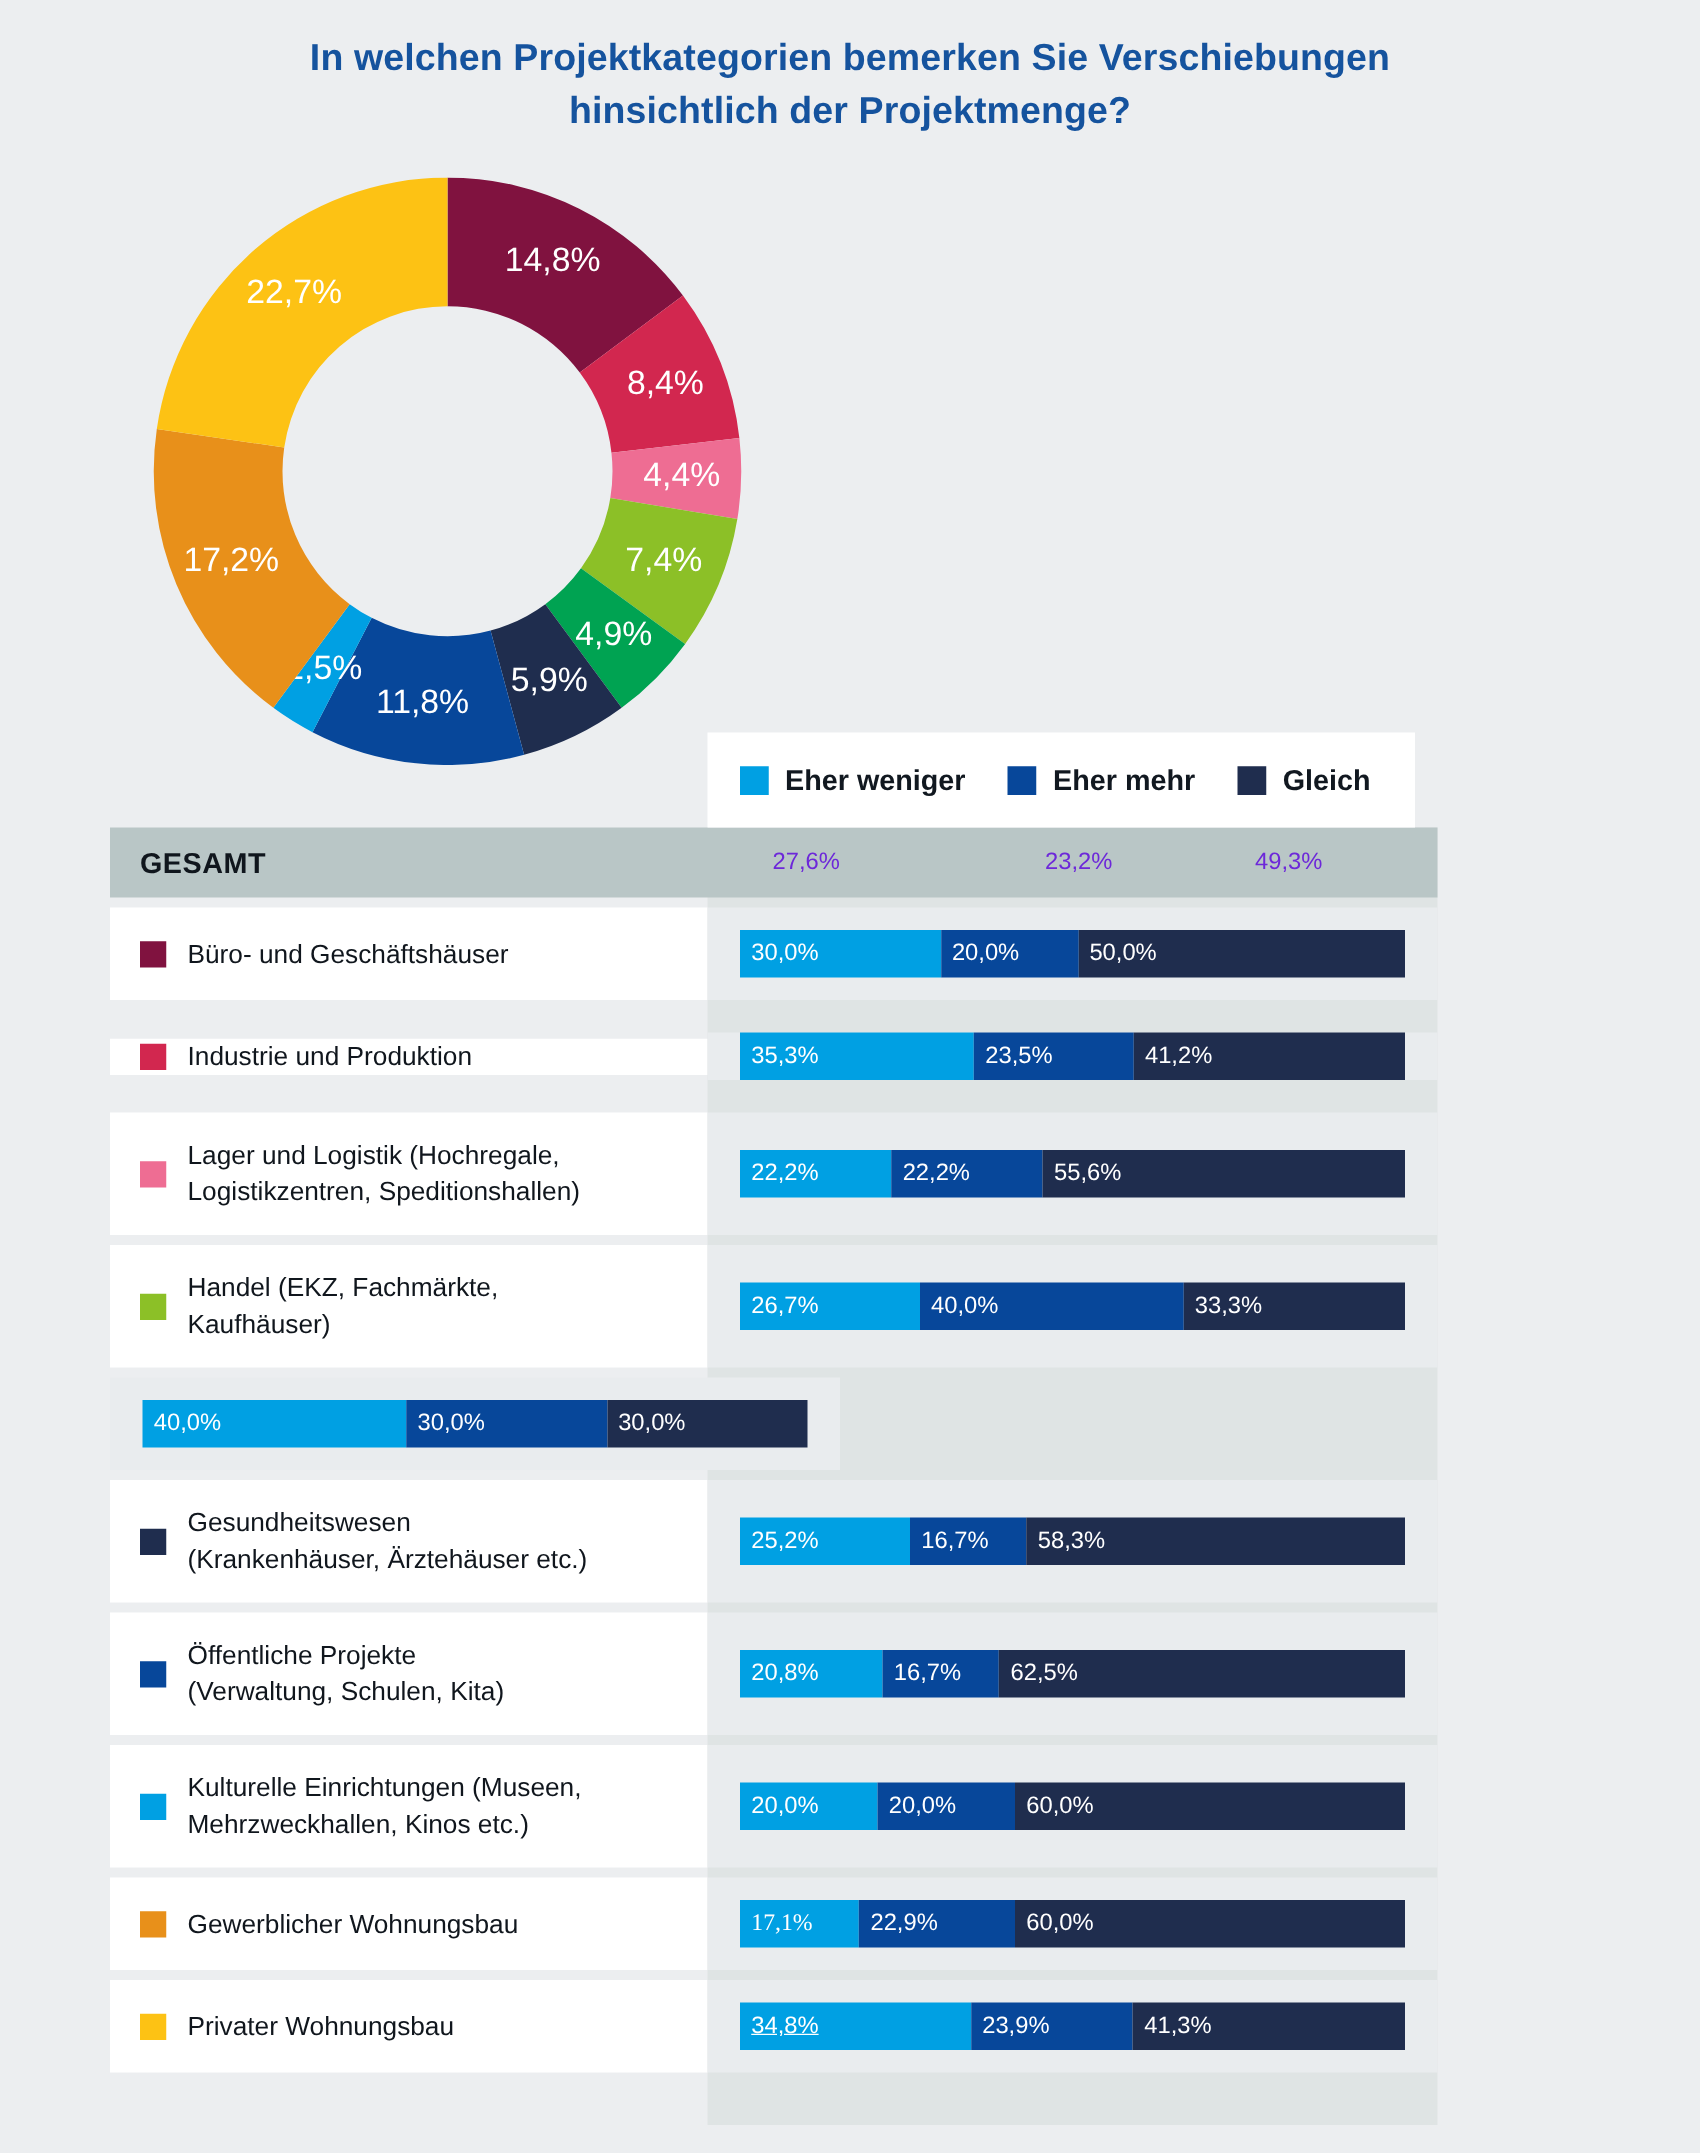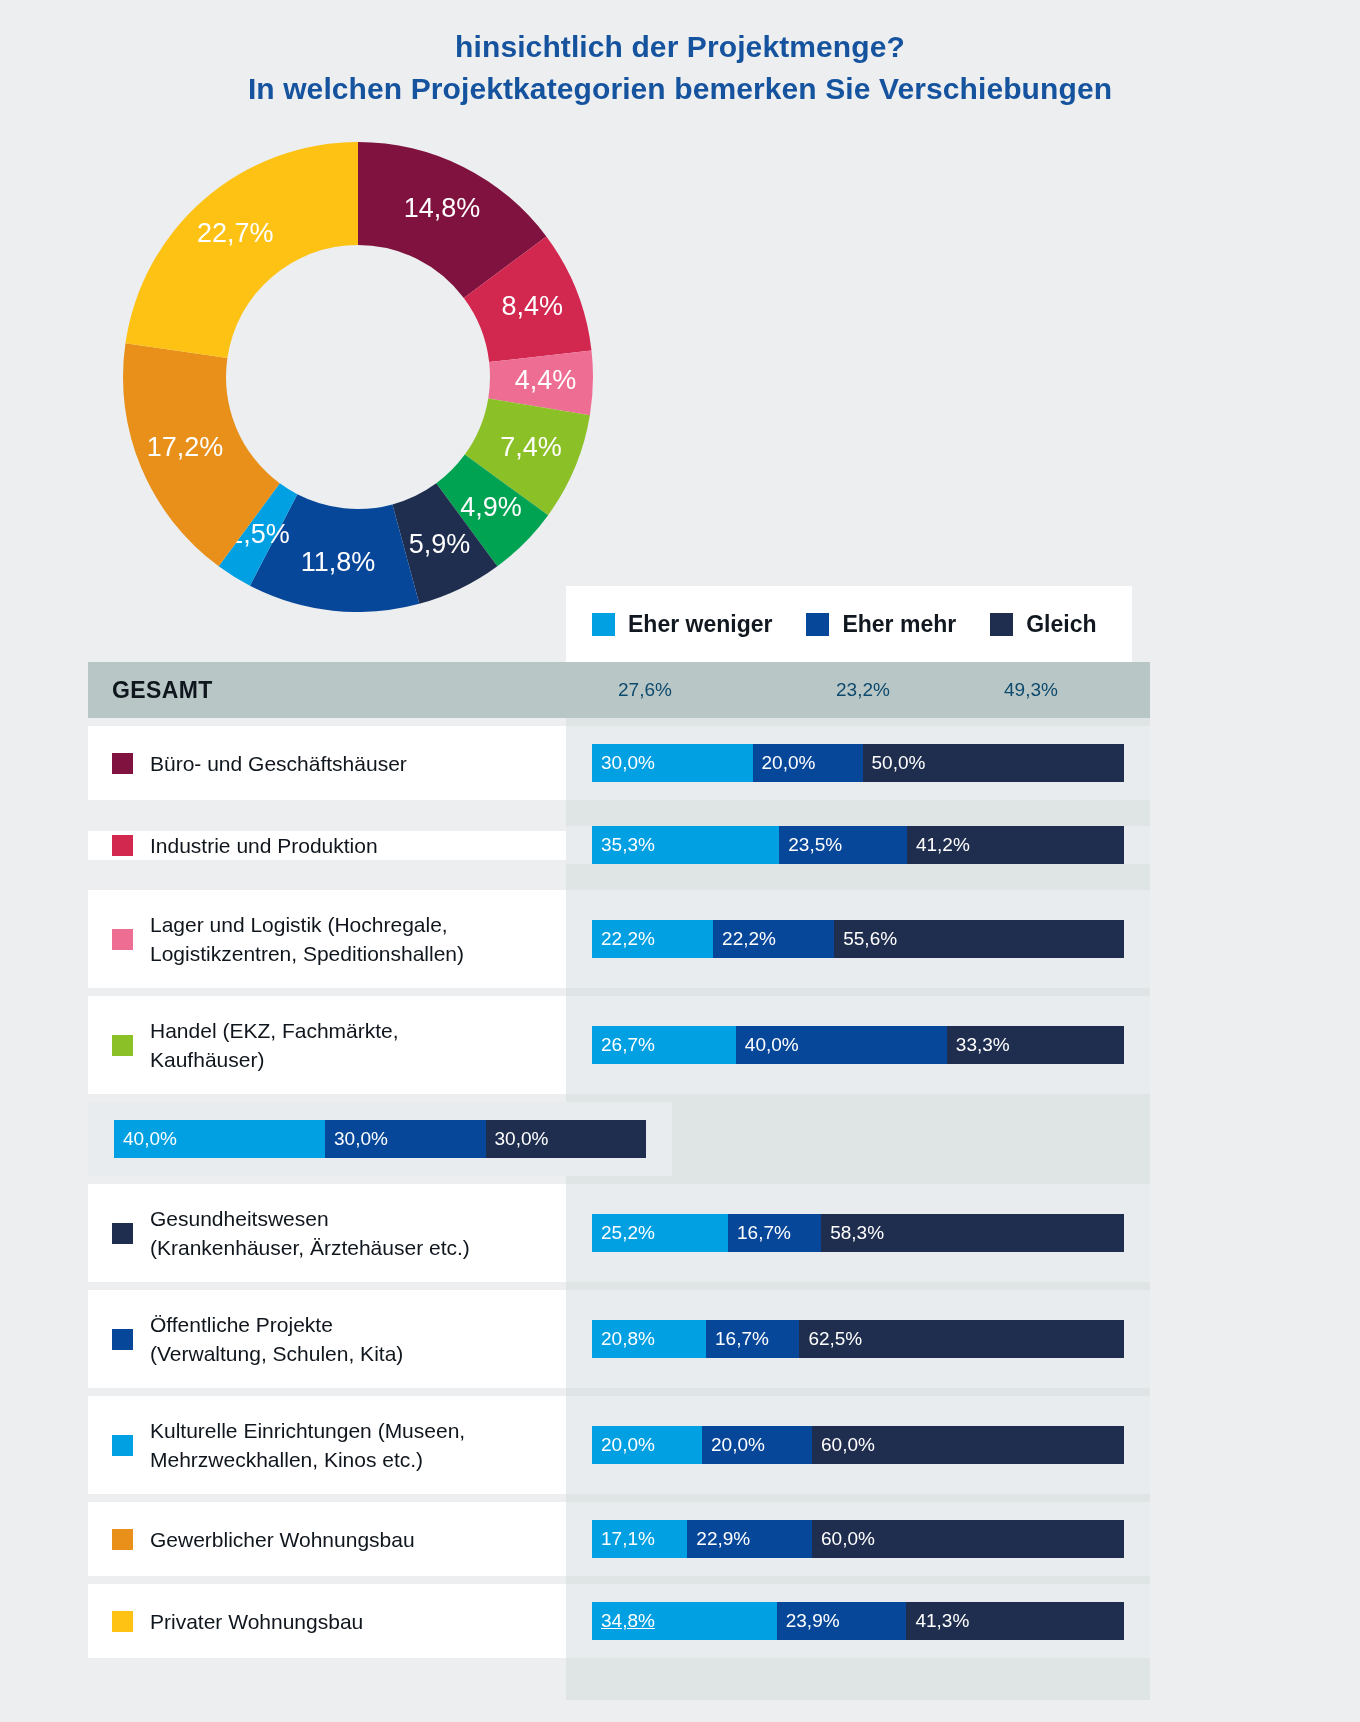--- a/index.html
+++ b/index.html
@@ -55,21 +55,21 @@
     height:56px;
     background:#b9c6c6;
     display:flex;align-items:center;
     z-index:2;
   }
   .gesamt .g-label{
     width:478px;padding-left:24px;box-sizing:border-box;
     font-size:23px;font-weight:bold;color:#10161d;letter-spacing:.4px;
   }
   .gesamt .g-val{
-    position:absolute;font-size:19px;color:#0c4a6e;
+    position:absolute;font-size:19px;color:#6d28d9;
   }
 
   .row{
     position:relative;
     display:flex;align-items:stretch;
     margin-top:8px;
     z-index:2;
   }
   .row .r-left{
     width:478px;background:#ffffff;
@@ -96,22 +96,22 @@
     overflow:hidden;white-space:nowrap;
   }
   .seg.s0{background:#00a0e3;}
   .seg.s1{background:#07479a;}
   .seg.s2{background:#1f2d4e;}
 </style>
 </head>
 <body>
 
 <div class="title">
+  <span>In welchen Projektkategorien bemerken Sie Verschiebungen</span>
   <span>hinsichtlich der Projektmenge?</span>
-  <span>In welchen Projektkategorien bemerken Sie Verschiebungen</span>
 </div>
 
 <div class="donut-wrap">
   <svg id="donut-svg" width="500" height="470" viewBox="0 0 500 470">
       <path d="M250.00000000000003 0 A235 235 0 0 1 438.368241444656 94.4923289814831 L355.8068420029557 156.07654223640753 A132 132 0 0 0 250 103 Z" fill="#80123f"></path>
       <text x="334.07185301688105" y="67.40473297163805" class="slice-label">14,8%</text>
       <path d="M438.368241444656 94.4923289814831 A235 235 0 0 1 483.49865797220195 208.47874955473185 L381.1566929886411 220.10295719670043 A132 132 0 0 0 355.8068420029557 156.07654223640753 Z" fill="#d2274f"></path>
       <text x="424.3330911040472" y="165.9766463716229" class="slice-label">8,4%</text>
       <path d="M483.49865797220195 208.47874955473185 A235 235 0 0 1 481.871196888849 273.21973382079767 L380.24254463543855 256.46810580572463 A132 132 0 0 0 381.1566929886411 220.10295719670043 Z" fill="#ee6d93"></path>
       <text x="437.44078549061874" y="239.71189289562582" class="slice-label">4,4%</text>
@@ -258,21 +258,21 @@
           </div>
         </div>
       </div>
       <div class="row" style="height: 74px;">
         <div class="r-left">
           <span class="sw" style="background: rgb(232, 144, 26);"></span>
           <div class="cat">Gewerblicher Wohnungsbau</div>
         </div>
         <div class="r-right">
           <div class="bar">
-            <div class="seg s0" style="flex: 17.1 0 0px;">17,1%</div>
+            <div class="seg s0" style="flex: 17.1 0 0px; font-family: Liberation Serif, serif;">17,1%</div>
             <div class="seg s1" style="flex: 22.9 0 0px;">22,9%</div>
             <div class="seg s2" style="flex: 60 0 0px;">60,0%</div>
           </div>
         </div>
       </div>
       <div class="row" style="height: 74px;">
         <div class="r-left">
           <span class="sw" style="background: rgb(253, 194, 20);"></span>
           <div class="cat">Privater Wohnungsbau</div>
         </div>

